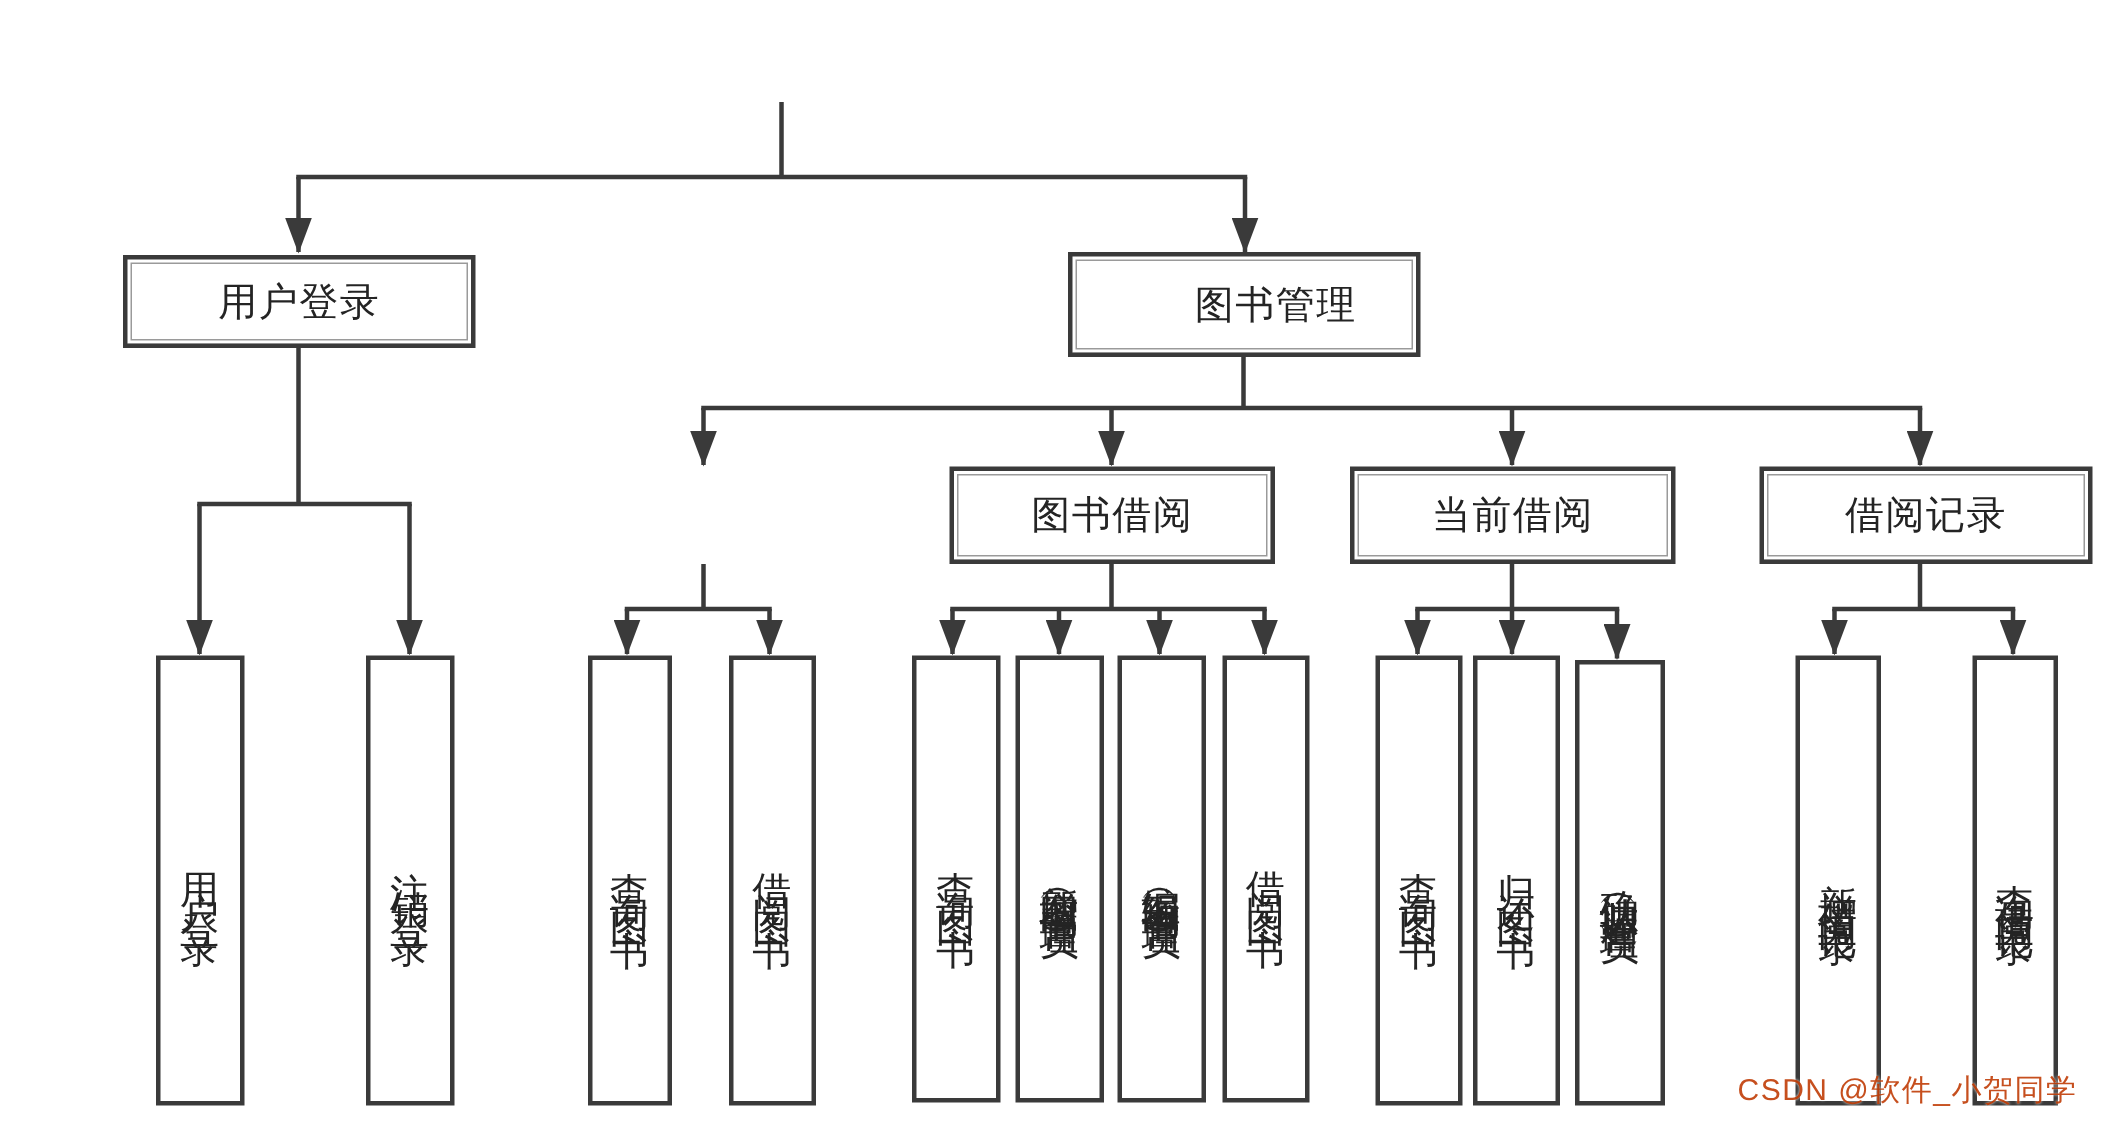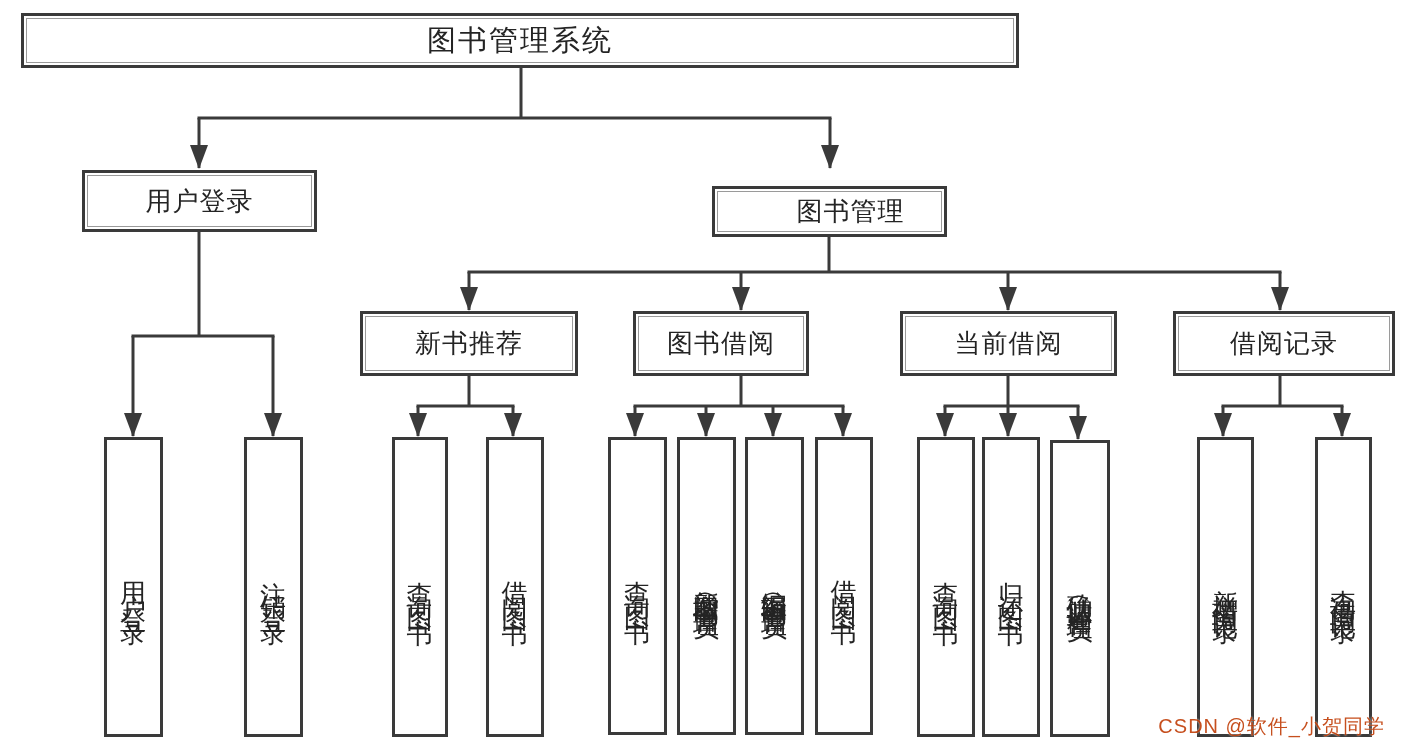--- a/index.html
+++ b/index.html
@@ -67,35 +67,29 @@
       <line x1="773" y1="406" x2="773" y2="436" marker-end="url(#ah)"></line>
       <line x1="843" y1="406" x2="843" y2="436" marker-end="url(#ah)"></line>
       <line x1="945" y1="406" x2="945" y2="436" marker-end="url(#ah)"></line>
       <line x1="1008" y1="406" x2="1008" y2="436" marker-end="url(#ah)"></line>
       <line x1="1078" y1="406" x2="1078" y2="439" marker-end="url(#ah)"></line>
       <line x1="1223" y1="406" x2="1223" y2="436" marker-end="url(#ah)"></line>
       <line x1="1342" y1="406" x2="1342" y2="436" marker-end="url(#ah)"></line>
     </g>
   </svg>
 
-  <div class="node hdr title-box" style="left:21px;top:13px;width:998px;height:55px;">
-    <span>图书管理系统</span>
-  </div>
 
   <div class="node hdr" style="left:82px;top:170px;width:235px;height:62px;">
     <span>用户登录</span>
   </div>
-  <div class="node hdr" style="left:712px;top:186px;width:235px;height:51px;padding-left:42px;">
+  <div class="node hdr" style="left:712px;top:168px;width:235px;height:70px;padding-left:42px;">
     <span>图书管理</span>
   </div>
 
-  <div class="node hdr" style="left:360px;top:311px;width:218px;height:65px;">
-    <span>新书推荐</span>
-  </div>
-  <div class="node hdr" style="left:633px;top:311px;width:176px;height:65px;">
+  <div class="node hdr" style="left:633px;top:311px;width:217px;height:65px;">
     <span>图书借阅</span>
   </div>
   <div class="node hdr" style="left:1173px;top:311px;width:222px;height:65px;">
     <span>借阅记录</span>
   </div>
   <div class="node hdr" style="left:900px;top:311px;width:217px;height:65px;">
     <span>当前借阅</span>
   </div>
 
   <div class="node leaf" style="left:104px;top:437px;width:59px;height:300px;">

